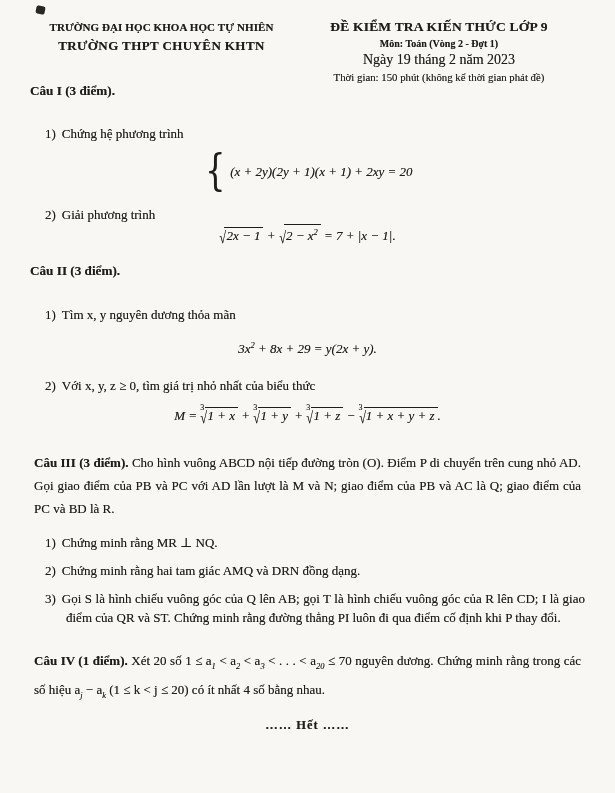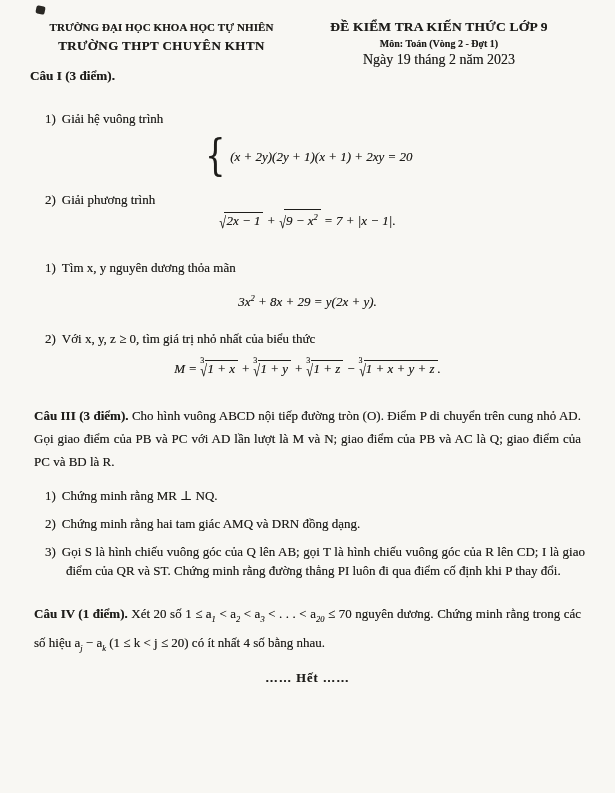--- a/index.html
+++ b/index.html
@@ -63,40 +63,42 @@
 
   <div class="header">
     <div class="h-left">
       <div class="l1">TRƯỜNG ĐẠI HỌC KHOA HỌC TỰ NHIÊN</div>
       <div class="l2">TRƯỜNG THPT CHUYÊN KHTN</div>
     </div>
     <div class="h-right">
       <div class="l1">ĐỀ KIỂM TRA KIẾN THỨC LỚP 9</div>
       <div class="l2">Môn: Toán (Vòng 2 - Đợt 1)</div>
       <div class="l3">Ngày 19 tháng 2 năm 2023</div>
+      <div class="l4">Thời gian: 150 phút (không kể thời gian phát đề)</div>
     </div>
   </div>
 
   <div class="sec-heading mt-lg">Câu I (3 điểm).</div>
 
-  <p class="item" style="margin-top:25px"><span class="lbl">1)</span><span>Giải hệ vuông trình</span></p>
+  <p class="item" style="margin-top:25px"><span class="lbl">1)</span><span>Chứng hệ phương trình</span></p>
 
   <div class="system" style="margin-top:9px">
     <span class="brace">{</span>
     <div class="sys-lines math">
       <div>(x + 2y)(2y + 1)(x + 1) + 2xy = 20</div>
     </div>
   </div>
 
   <p class="item" style="margin-top:15px"><span class="lbl">2)</span><span>Giải phương trình</span></p>
 
   <div class="eq math" style="margin-top:0px">
-    <span class="sqrt"><span class="v">√</span><span class="rad">2x − 1</span></span><span> + </span><span class="sqrt"><span class="v">√</span><span class="rad"><span>9 − x</span><sup>2</sup></span></span><span> = 7 + |x − 1|.</span>
+    <span class="sqrt"><span class="v">√</span><span class="rad">2x − 1</span></span><span> + </span><span class="sqrt"><span class="v">√</span><span class="rad"><span>2 − x</span><sup>2</sup></span></span><span> = 7 + |x − 1|.</span>
   </div>
 
+  <div class="sec-heading" style="margin-top:16px">Câu II (3 điểm).</div>
 
   <p class="item" style="margin-top:26px"><span class="lbl">1)</span><span>Tìm x, y nguyên dương thỏa mãn</span></p>
 
   <div class="eq math" style="margin-top:10px">
     <span>3x</span><sup>2</sup><span> + 8x + 29 = y(2x + y).</span>
   </div>
 
   <p class="item" style="margin-top:15px"><span class="lbl">2)</span><span>Với x, y, z ≥ 0, tìm giá trị nhỏ nhất của biểu thức</span></p>
 
   <div class="eq math" style="margin-top:7px">

